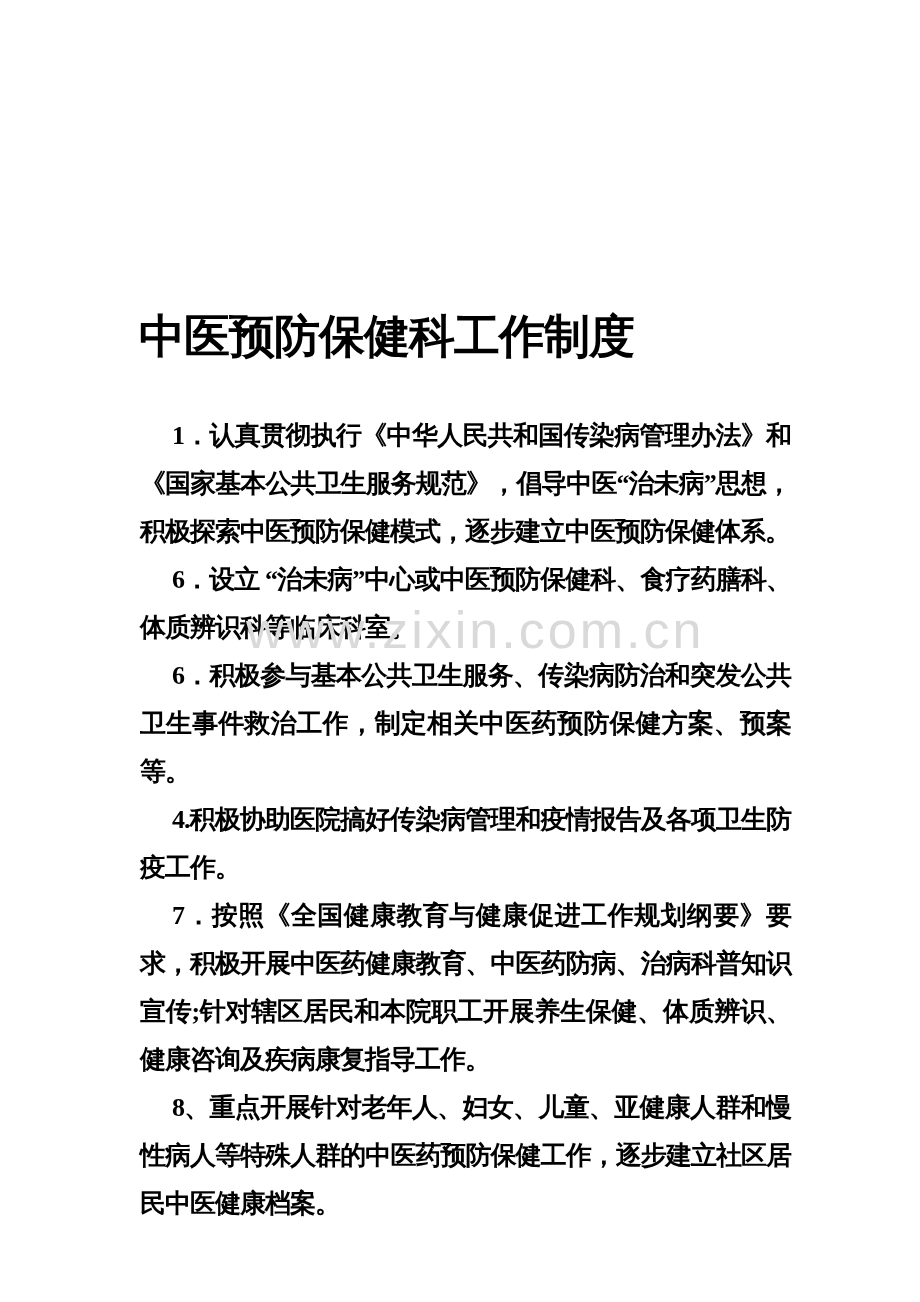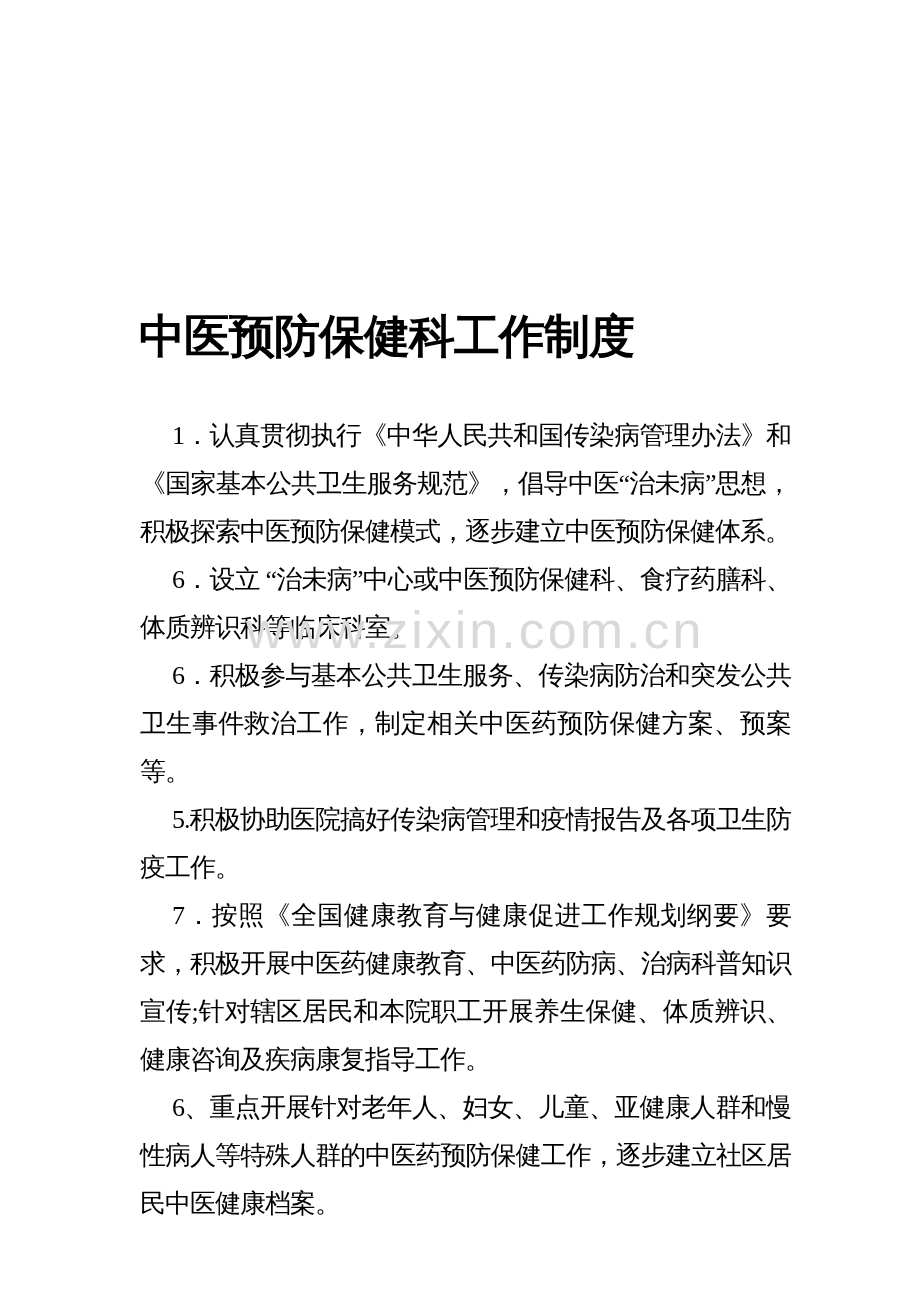--- a/index.html
+++ b/index.html
@@ -40,20 +40,21 @@
     position: absolute;
     left: 140px;
     top: 412px;
     width: 651px;
     font-size: 26px;
     line-height: 48px;
     letter-spacing: -1px;
     color: #000000;
     text-align: justify;
     text-justify: inter-ideograph;
+    font-weight: bold;
   }
   .doc-body p {
     margin: 0;
     padding: 0;
     text-indent: 32px;
   }
   .watermark {
     position: absolute;
     left: 246px;
     top: 598px;
@@ -73,20 +74,20 @@
 <body>
 
 <div class="page">
 
   <h1 class="doc-title">中医预防保健科工作制度</h1>
 
   <div class="doc-body">
     <p>1．认真贯彻执行《中华人民共和国传染病管理办法》和《国家基本公共卫生服务规范》，倡导中医“治未病”思想，积极探索中医预防保健模式，逐步建立中医预防保健体系。</p>
     <p>6．设立 “治未病”中心或中医预防保健科、食疗药膳科、体质辨识科等临床科室。</p>
     <p>6．积极参与基本公共卫生服务、传染病防治和突发公共卫生事件救治工作，制定相关中医药预防保健方案、预案等。</p>
-    <p>5.积极协助医院搞好传染病管理和疫情报告及各项卫生防疫工作。</p>
+    <p>4.积极协助医院搞好传染病管理和疫情报告及各项卫生防疫工作。</p>
     <p>7．按照《全国健康教育与健康促进工作规划纲要》要求，积极开展中医药健康教育、中医药防病、治病科普知识宣传;针对辖区居民和本院职工开展养生保健、体质辨识、健康咨询及疾病康复指导工作。</p>
-    <p>6、重点开展针对老年人、妇女、儿童、亚健康人群和慢性病人等特殊人群的中医药预防保健工作，逐步建立社区居民中医健康档案。</p>
+    <p>8、重点开展针对老年人、妇女、儿童、亚健康人群和慢性病人等特殊人群的中医药预防保健工作，逐步建立社区居民中医健康档案。</p>
   </div>
 
   <div class="watermark">www.zixin.com.cn</div>
 
 </div>
 
 </body></html>

